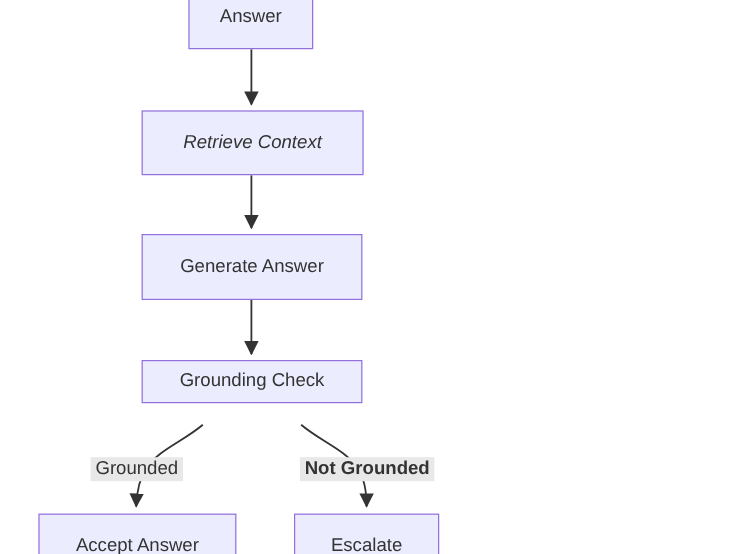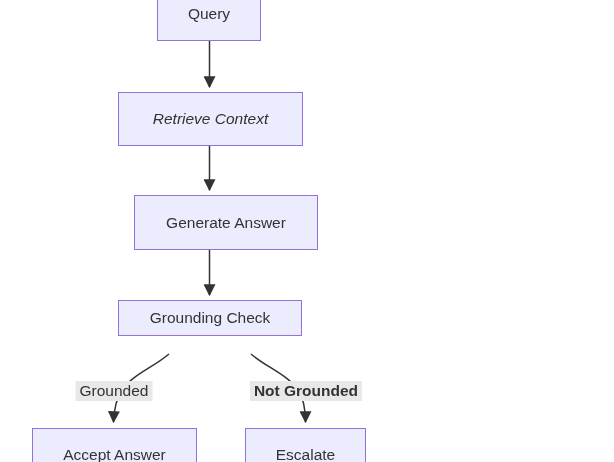--- a/index.html
+++ b/index.html
@@ -20,21 +20,21 @@
     font-size: 15.5px;
     display: flex;
     align-items: center;
     justify-content: center;
     box-sizing: border-box;
     text-align: center;
     white-space: nowrap;
   }
   .node-query     { left: 157px; top: -14px; width: 104px; height: 55px; }
   .node-retrieve  { left: 118px; top:  92px; width: 185px; height: 54px; font-style: italic; }
-  .node-generate  { left: 118px; top: 195px; width: 184px; height: 55px; margin-left: 16px; }
+  .node-generate  { left: 118px; top: 195px; width: 184px; height: 55px; }
   .node-grounding { left: 118px; top: 300px; width: 184px; height: 36px; }
   .node-accept    { left:  32px; top: 428px; width: 165px; height: 54px; }
   .node-escalate  { left: 245px; top: 428px; width: 121px; height: 54px; }
   .edge-label {
     position: absolute;
     transform: translate(-50%, -50%);
     background: #e8e8e8;
     color: #333333;
     font-size: 15.5px;
     padding: 1px 4px;
@@ -57,21 +57,21 @@
     <g stroke="#333333" stroke-width="1.5" fill="none">
       <path d="M209.5,41 L209.5,87" marker-end="url(#arrow)"></path>
       <path d="M209.5,146 L209.5,190" marker-end="url(#arrow)"></path>
       <path d="M209.5,250 L209.5,295" marker-end="url(#arrow)"></path>
       <path d="M169,354 C154,367 132,375 122,390 C116,399 114,409 113.5,422" marker-end="url(#arrow)"></path>
       <path d="M251,354 C266,367 288,375 298,390 C304,399 305.5,409 305.5,422" marker-end="url(#arrow)"></path>
     </g>
   </svg>
 
   <div class="node node-query">
-    <span>Query</span>
+    <span>Answer</span>
   </div>
   <div class="node node-retrieve">
     <span>Retrieve Context</span>
   </div>
   <div class="node node-generate">
     <span>Generate Answer</span>
   </div>
   <div class="node node-grounding">
     <span>Grounding Check</span>
   </div>

